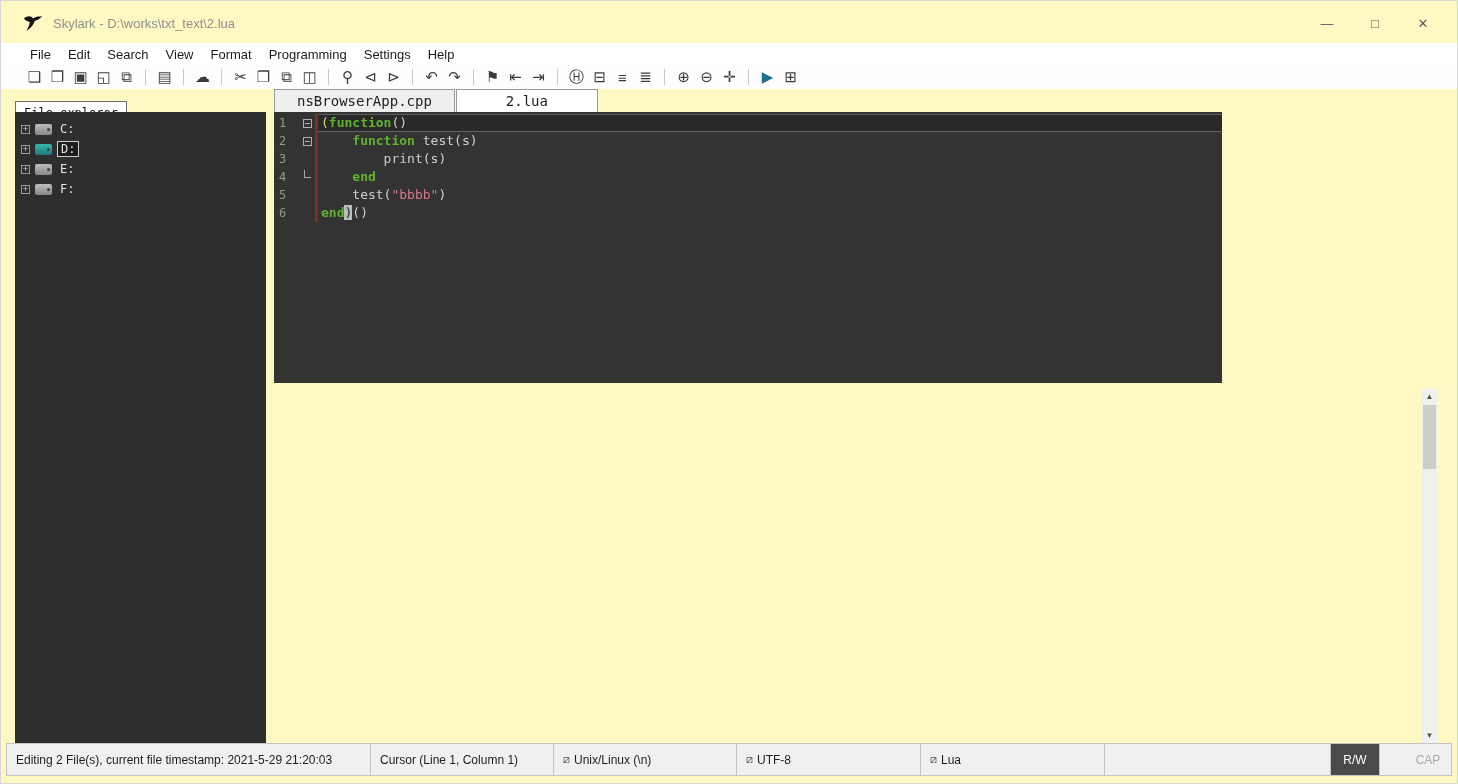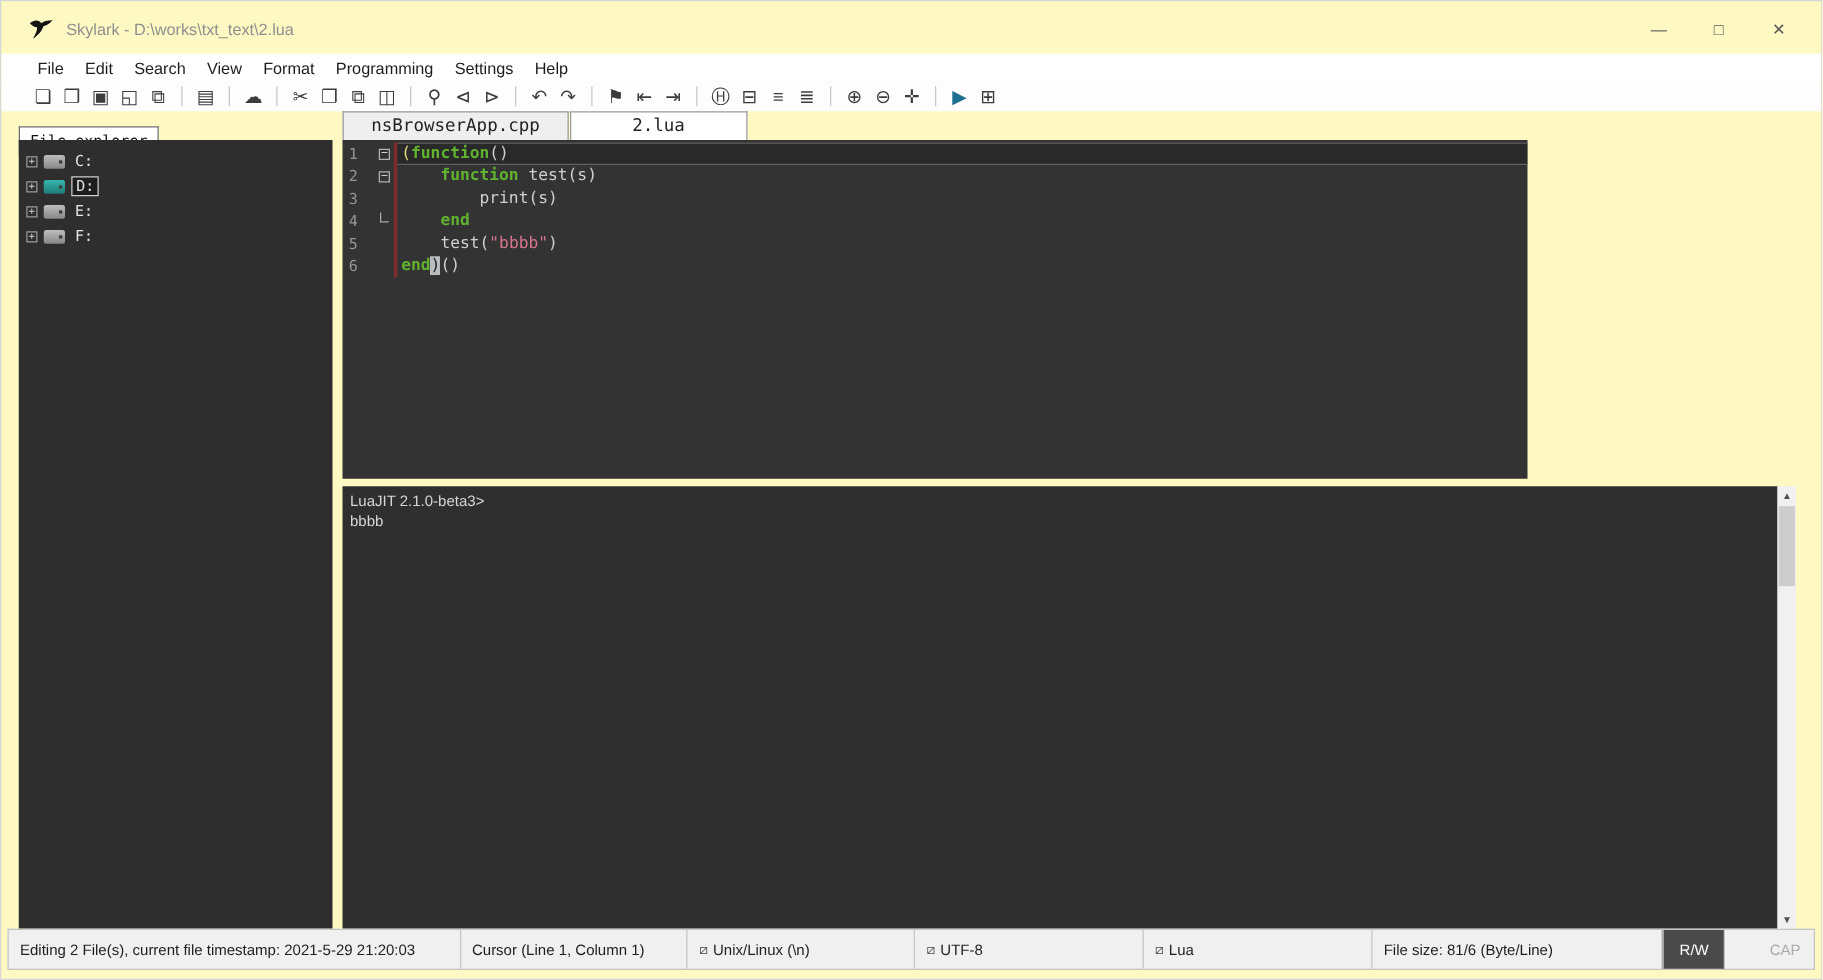--- a/index.html
+++ b/index.html
@@ -225,26 +225,20 @@
         <div class="code-line">
           <span class="line-num">6</span>
           <span class="fold-col"></span>
           <span class="change-bar changed"></span>
           <span class="line-text"><span class="tok-kw">end</span><span class="tok-cursor">)</span><span class="tok-plain">()</span></span>
         </div>
       </div>
   </div>
 
 
-  <div class="console">
-    <div>
-        <div class="console-line">LuaJIT 2.1.0-beta3&gt;</div>
-        <div class="console-line">bbbb</div>
-      </div>
-  </div>
 
   <div class="scrollbar">
     <span class="sb-arrow up">▲</span>
     <span class="sb-thumb"></span>
     <span class="sb-arrow down">▼</span>
   </div>
 
   <div class="statusbar">
     <span class="sb-seg seg-file">Editing 2 File(s), current file timestamp: 2021-5-29 21:20:03</span>
     <span class="sb-seg seg-cursor">Cursor (Line 1, Column 1)</span>
@@ -253,18 +247,17 @@
       <span>Unix/Linux (\n)</span>
     </span>
     <span class="sb-seg seg-enc">
       <span class="sb-ic">⧄</span>
       <span>UTF-8</span>
     </span>
     <span class="sb-seg seg-lang">
       <span class="sb-ic">⧄</span>
       <span>Lua</span>
     </span>
-    <span class="sb-seg seg-size">File size: 81/6 (Byte/Line)</span>
     <span class="sb-seg seg-rw">R/W</span>
     <span class="sb-seg seg-cap">CAP</span>
   </div>
 
 </div>
 
 </body></html>

